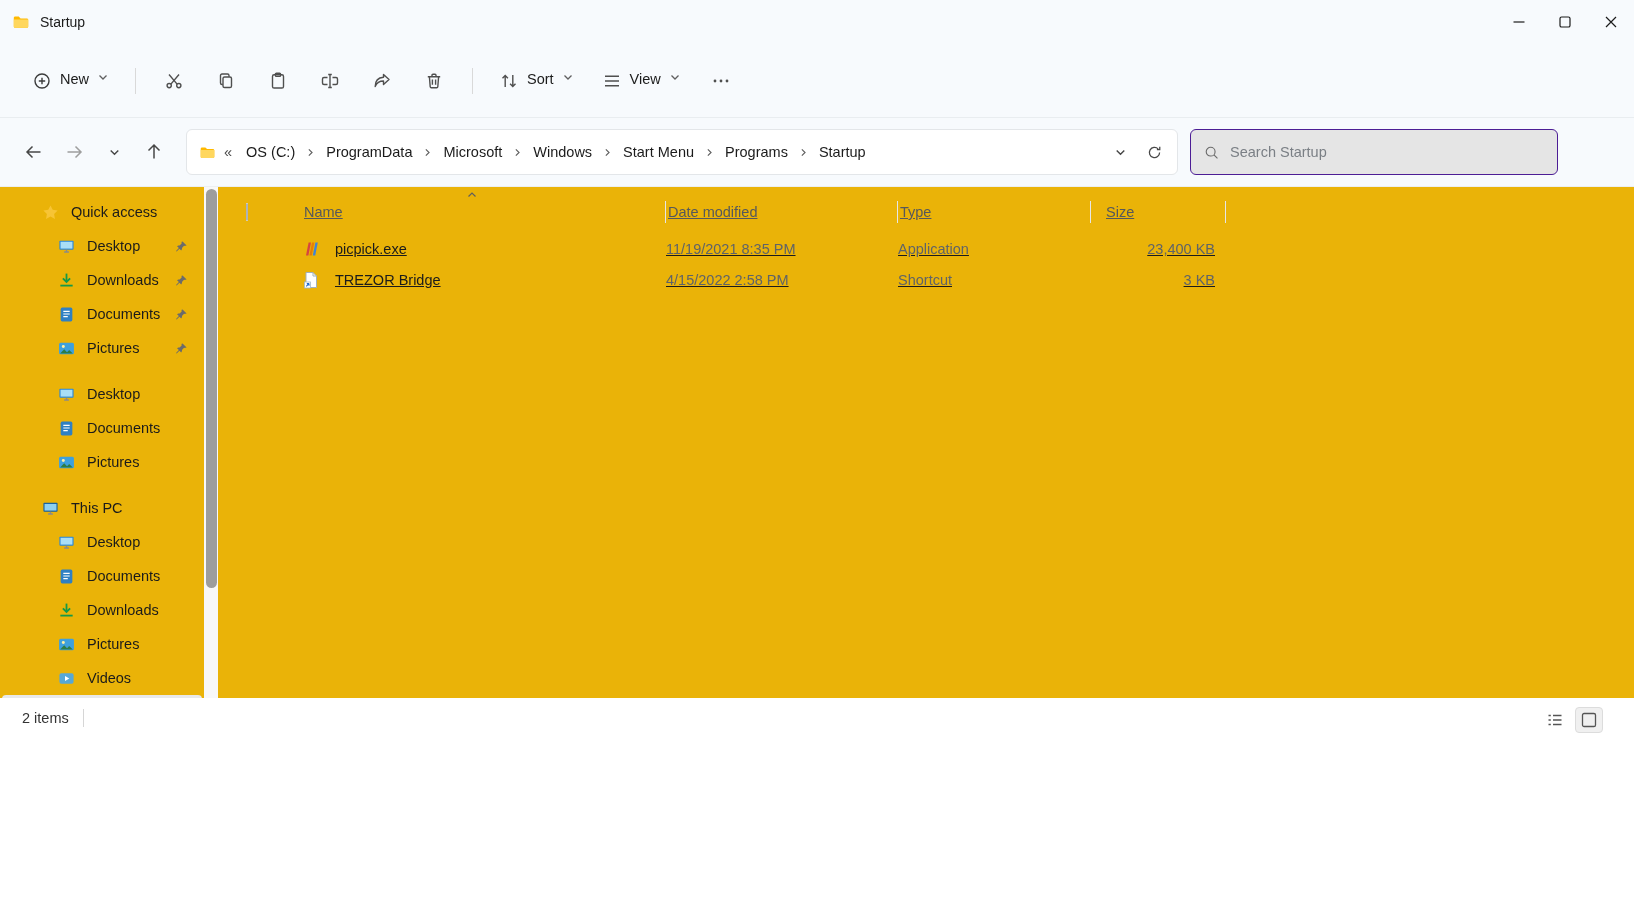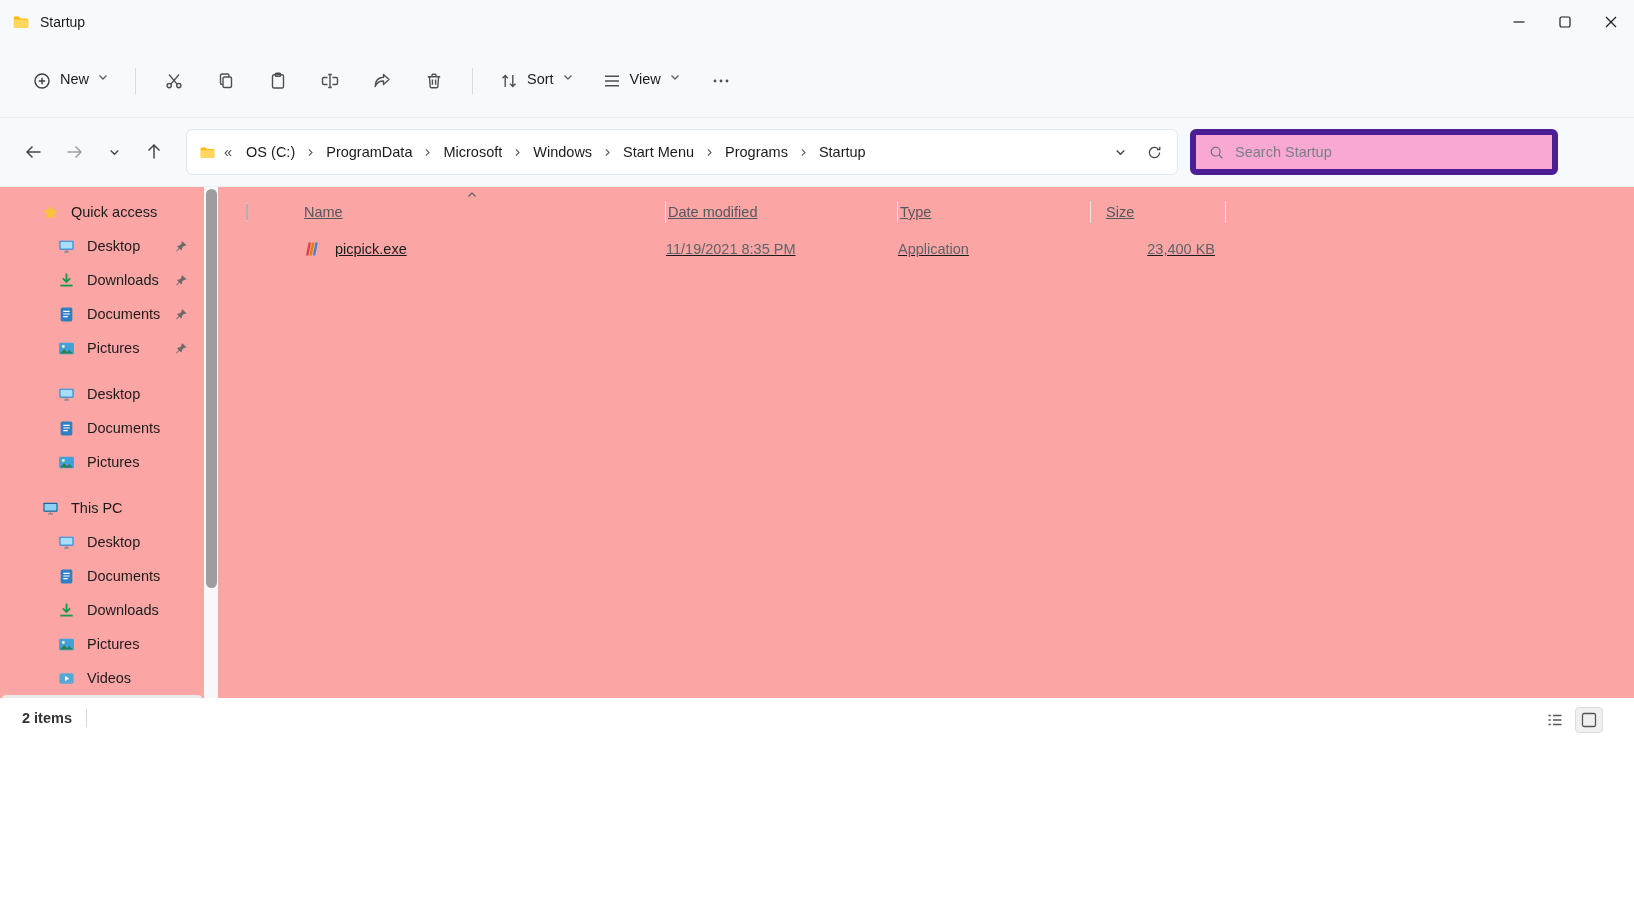--- a/index.html
+++ b/index.html
@@ -24,26 +24,26 @@
   .tool-ic { color:#4f4f4f; }
 
   
   .navbar { height:68px; display:flex; align-items:center; padding:0 76px 0 14px; flex:0 0 auto; }
   .nav-btn { width:40px; height:40px; display:flex; align-items:center; justify-content:center; border-radius:5px; }
   .addressbar { flex:1; height:46px; margin:0 12px; background:#fff; border:1px solid #e3e6e9; border-radius:6px; display:flex; align-items:center; padding:0 6px 0 12px; }
   .crumb { padding:6px 8px; border-radius:4px; white-space:nowrap; }
   .crumb-sep { padding:0 2px; display:flex; align-items:center; }
   .collapse-chevrons { color:#4a4a4a; padding:0 6px 0 8px; }
   .addr-spacer { flex:1; }
-  .searchbox { width:368px; height:46px; background:#f9a8d4; border:6px solid #4c1d95; border-radius:6px; display:flex; align-items:center; padding:0 12px; gap:10px; flex:0 0 auto; }
+  .searchbox { width:368px; height:46px; background:#e5e5e5; border:1px solid #4c1d95; border-radius:6px; display:flex; align-items:center; padding:0 12px; gap:10px; flex:0 0 auto; }
   .searchbox input { flex:1; border:none; outline:none; background:transparent; font:inherit; color:#1b1b1b; }
   .searchbox input::placeholder { color:#7a7f85; }
 
   
-  .main { flex:1; display:flex; background:#fca5a5; border-top:1px solid #eceff1; min-height:0; }
+  .main { flex:1; display:flex; background:#eab308; border-top:1px solid #eceff1; min-height:0; }
   .sidebar { width:204px; flex:0 0 auto; padding-top:8px; overflow:hidden; }
   .side-item { height:34px; display:flex; align-items:center; gap:12px; padding-left:56px; margin:0 2px; border-radius:4px; }
   .side-item.level0 { padding-left:40px; }
   .side-item.selected { background:#e9e9e9; }
   .side-label { white-space:nowrap; overflow:hidden; flex:1; }
   .pin { margin-left:auto; margin-right:14px; flex:0 0 auto; }
   .side-gap { height:12px; }
   .side-scroll { width:14px; flex:0 0 auto; background:#f8f8f8; display:flex; justify-content:center; }
   .side-scroll .thumb { width:11px; height:78%; background:#9d9d9d; border-radius:6px; margin-top:2px; }
 
@@ -55,21 +55,21 @@
   .list-header .hcell { height:22px; display:flex; align-items:center; padding-left:2px; border-right:1px solid #e6e6e6; }
   .hcell.c-name { padding-left:24px; }
   .hcell.c-size { padding-left:15px; }
   .checkbox { width:15px; height:15px; border:1px solid #aeb3b8; border-radius:3px; background:#fff; margin-left:2px; }
   .file-row { height:31px; }
   .cell-name { display:flex; align-items:center; gap:15px; padding-left:22px; }
   .cell-dim { color:#5f6368; }
   .cell-size { color:#5f6368; text-align:right; padding-right:11px; }
 
   
-  .statusbar { height:70px; flex:0 0 auto; background:#fff; display:flex; align-items:flex-start; padding:9px 31px 0 22px;font-weight:bold; }
+  .statusbar { height:70px; flex:0 0 auto; background:#fff; display:flex; align-items:flex-start; padding:9px 31px 0 22px; }
   .status-text { color:#333; padding-top:3px; }
   .ssep { width:1px; height:18px; background:#d6d6d6; margin:2px 0 0 14px; }
   .status-right { margin-left:auto; display:flex; gap:6px; }
   .view-toggle { width:28px; height:26px; display:flex; align-items:center; justify-content:center; border-radius:4px; }
   .view-toggle.active { background:#f0f0f0; border:1px solid #dcdcdc; }
 </style>
 </head>
 <body>
 
 <div class="window">
@@ -503,20 +503,37 @@
                 <path d="M13.4 2.5h2.4L13.2 15.5h-2.4z" fill="#4183d7"></path>
               </svg>
             </span>
           <span>picpick.exe</span>
         </div>
         <div class="cell-dim">11/19/2021 8:35 PM</div>
         <div class="cell-dim">Application</div>
         <div class="cell-size">23,400 KB</div>
       </div>
 
+      <div class="grid file-row">
+        <div></div>
+        <div class="cell-name">
+          <span>
+              <svg width="18" height="18" viewBox="0 0 18 18">
+                <path d="M4 1.5h7l3.5 3.5v11.5H4z" fill="#fff" stroke="#a0b0bd" stroke-width="1"></path>
+                <path d="M11 1.5V5h3.5" fill="none" stroke="#a0b0bd" stroke-width="1"></path>
+                <rect x="2.5" y="11" width="6" height="6" fill="#fff" stroke="#9fb6c9" stroke-width="0.8"></rect>
+                <path d="M4.2 15.3L7 12.6M7 12.6H4.8M7 12.6v2.2" fill="none" stroke="#1f6bd0" stroke-width="1.1"></path>
+              </svg>
+            </span>
+          <span>TREZOR Bridge</span>
+        </div>
+        <div class="cell-dim">4/15/2022 2:58 PM</div>
+        <div class="cell-dim">Shortcut</div>
+        <div class="cell-size">3 KB</div>
+      </div>
     </section>
   </div>
 
   <footer class="statusbar">
     <span class="status-text">2 items</span>
     <span class="ssep"></span>
     <div class="status-right">
       <button class="view-toggle">
           <svg width="20" height="20" viewBox="0 0 20 20" fill="none" stroke="#555" stroke-width="1.3">
             <path d="M3.5 5.5h2.3M8 5.5h8.5M3.5 10h2.3M8 10h8.5M3.5 14.5h2.3M8 14.5h8.5"></path>

